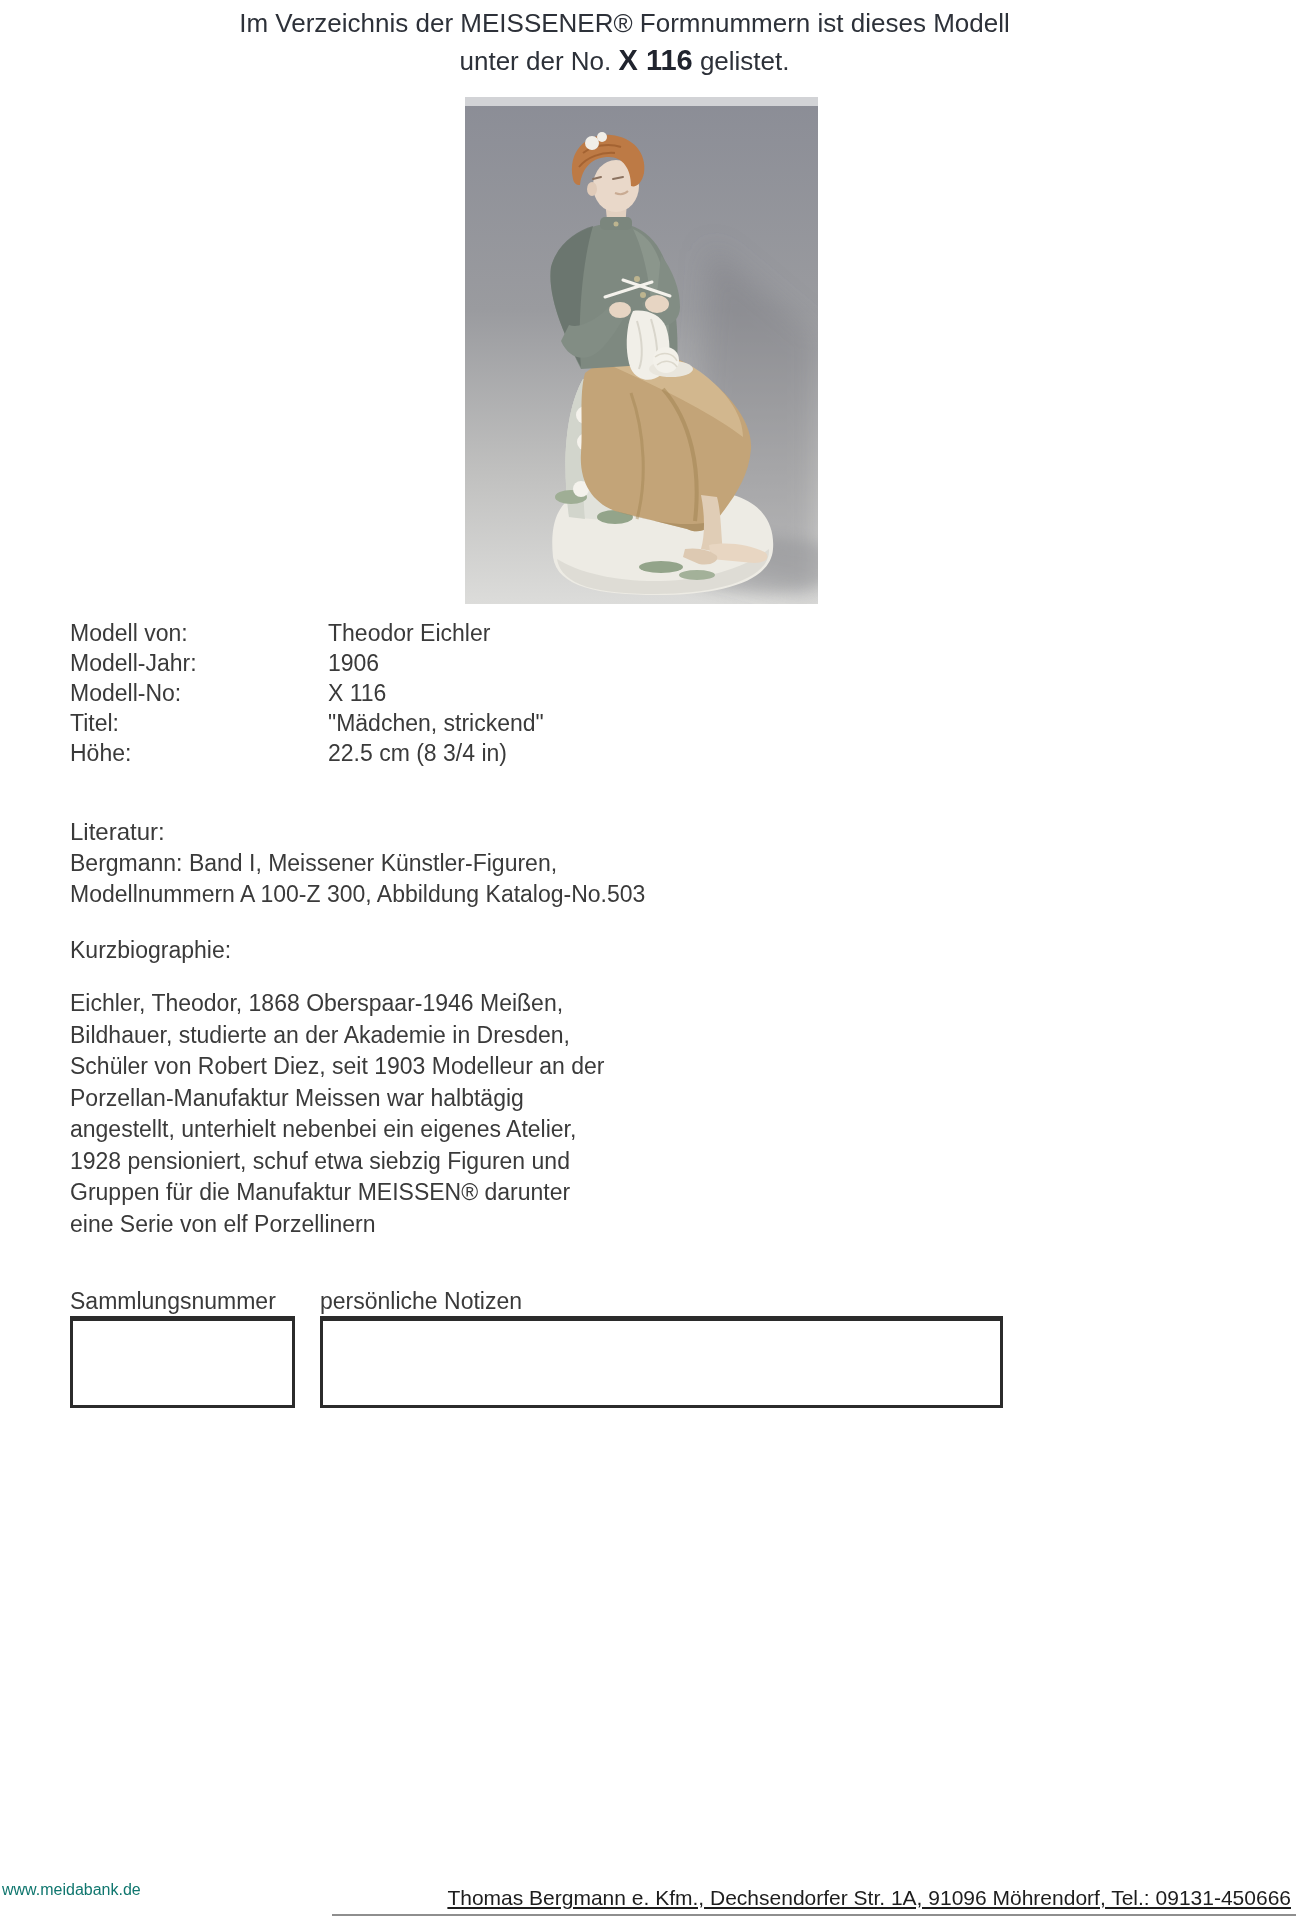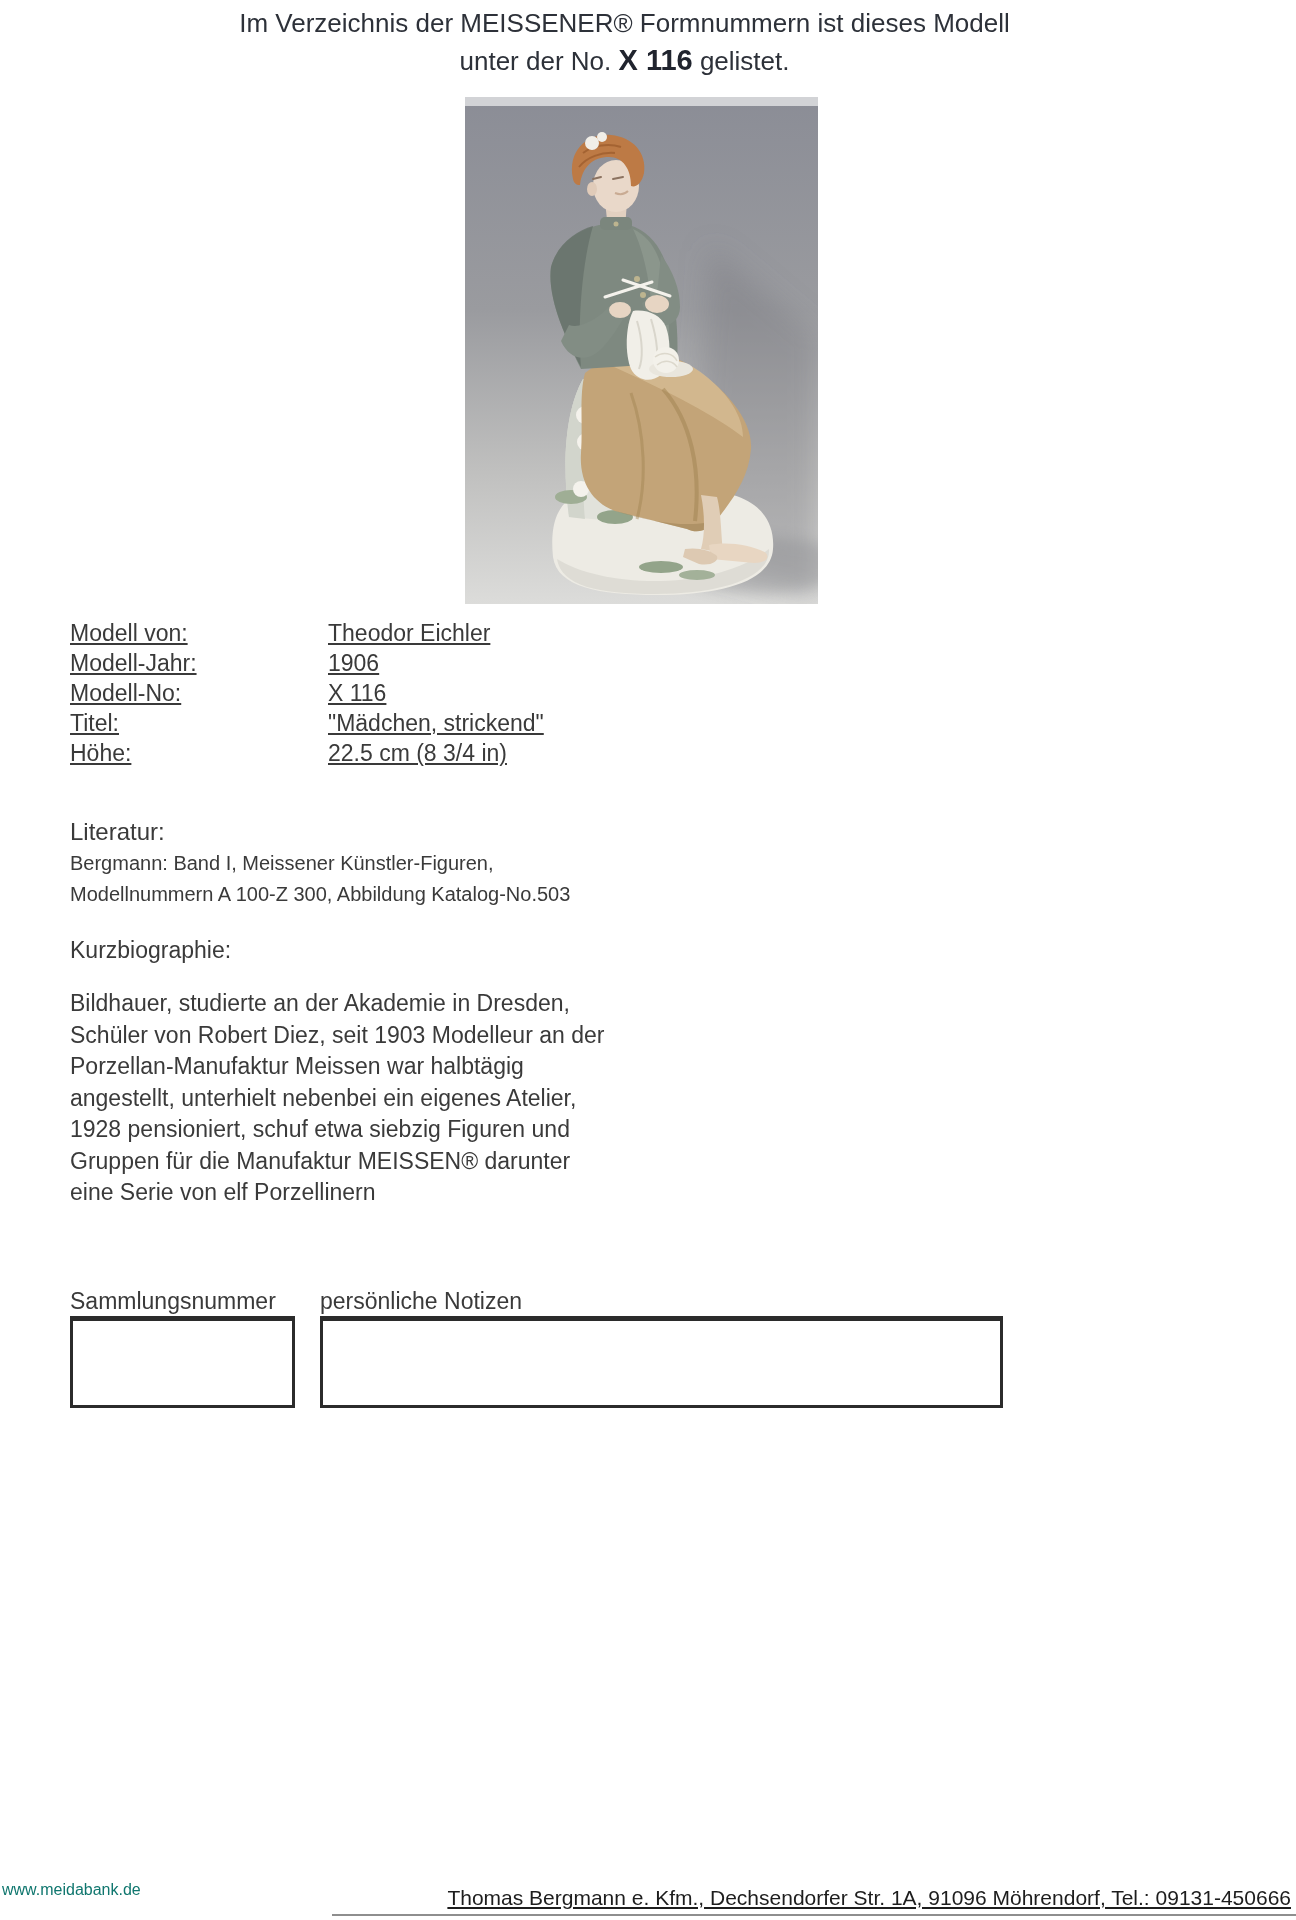--- a/index.html
+++ b/index.html
@@ -20,27 +20,27 @@
   .model-no-strong { font-weight: 700; font-size: 29px; color: #20242e; }
   
   .photo {
     position: absolute; left: 465px; top: 97px;
     width: 353px; height: 507px;
   }
   .photo svg { display: block; width: 100%; height: 100%; }
   
   .details {
     position: absolute; left: 70px; top: 618px;
-    font-size: 23px; line-height: 30px; text-decoration: underline;
+    font-size: 23px; line-height: 30px;
   }
   .detail-row { display: flex; }
   .detail-label { width: 258px; flex: 0 0 258px; }
   
   .lit-heading { position: absolute; left: 70px; top: 816px; font-size: 24px; line-height: 31px; }
-  .lit-lines   { position: absolute; left: 70px; top: 848px; font-size: 20px; line-height: 31px; }
+  .lit-lines   { position: absolute; left: 70px; top: 848px; font-size: 23px; line-height: 31px; }
   .bio-heading { position: absolute; left: 70px; top: 935px; font-size: 23px; line-height: 31px; }
   .bio-lines   { position: absolute; left: 70px; top: 988px; font-size: 23px; line-height: 31.5px; }
   
   .notes-label { position: absolute; top: 1287px; font-size: 23px; line-height: 28px; }
   .notes-label.collection { left: 70px; }
   .notes-label.personal   { left: 320px; }
   .note-box {
     position: absolute; top: 1316px; height: 92px;
     background: #ffffff;
     border: 3px solid #2b2b2b; border-top-width: 5px;
@@ -186,20 +186,21 @@
 </div>
 
 <div class="lit-heading">Literatur:</div>
 <div class="lit-lines">
   <div>Bergmann: Band I, Meissener Künstler-Figuren,</div>
   <div>Modellnummern A 100-Z 300, Abbildung Katalog-No.503</div>
 </div>
 
 <div class="bio-heading">Kurzbiographie:</div>
 <div class="bio-lines">
+  <div>Eichler, Theodor, 1868 Oberspaar-1946 Meißen,</div>
   <div>Bildhauer, studierte an der Akademie in Dresden,</div>
   <div>Schüler von Robert Diez, seit 1903 Modelleur an der</div>
   <div>Porzellan-Manufaktur Meissen war halbtägig</div>
   <div>angestellt, unterhielt nebenbei ein eigenes Atelier,</div>
   <div>1928 pensioniert, schuf etwa siebzig Figuren und</div>
   <div>Gruppen für die Manufaktur MEISSEN® darunter</div>
   <div>eine Serie von elf Porzellinern</div>
 </div>
 
 <div class="notes-label collection">Sammlungsnummer</div>

